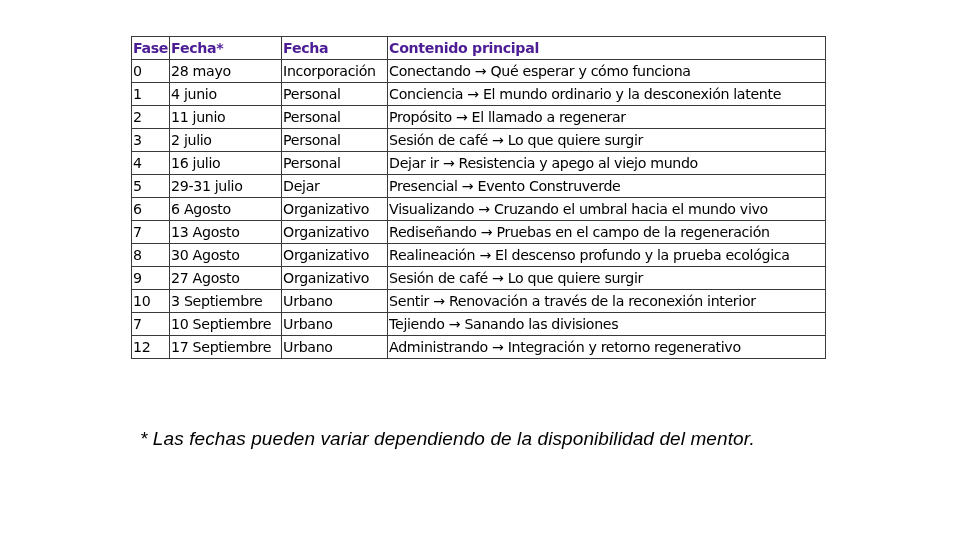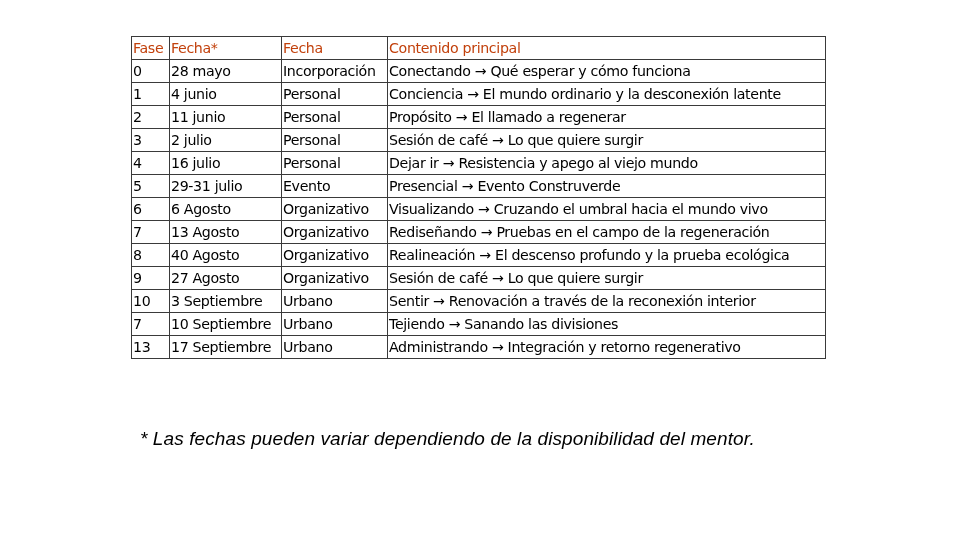--- a/index.html
+++ b/index.html
@@ -3,21 +3,21 @@
 <meta charset="utf-8">
 <style>
   html, body { margin:0; padding:0; background:#ffffff; }
   body { width:960px; height:540px; position:relative; overflow:hidden;
          font-family:"Liberation Sans", "DejaVu Sans", sans-serif; color:#000; }
   table.sched { position:absolute; left:131px; top:36px; border-collapse:collapse;
                 font-family:"DejaVu Sans", "Liberation Sans", sans-serif; font-size:14.2px;
                 letter-spacing:-0.35px; }
   table.sched td, table.sched th { border:1px solid #3a3a3a; padding:0 1px 0 1px; height:22px;
                 white-space:nowrap; text-align:left; vertical-align:middle; line-height:21px; }
-  table.sched th { color:#c2410c; font-weight:normal; }
+  table.sched th { color:#4c1d95; font-weight:bold; }
   col.c1 { width:38px; } col.c2 { width:112px; } col.c3 { width:106px; } col.c4 { width:438px; }
   .note { position:absolute; left:140px; top:428px; font-style:italic; font-size:19px;
           font-family:"Liberation Sans", sans-serif; letter-spacing:0.1px; }
 </style>
 </head>
 <body>
 
 <table class="sched">
   <colgroup>
       <col class="c1">
@@ -60,38 +60,38 @@
       </tr>
       <tr>
         <td>4</td>
         <td>16 julio</td>
         <td>Personal</td>
         <td>Dejar ir → Resistencia y apego al viejo mundo</td>
       </tr>
       <tr>
         <td>5</td>
         <td>29-31 julio</td>
-        <td>Evento</td>
+        <td>Dejar</td>
         <td>Presencial → Evento Construverde</td>
       </tr>
       <tr>
         <td>6</td>
         <td>6 Agosto</td>
         <td>Organizativo</td>
         <td>Visualizando → Cruzando el umbral hacia el mundo vivo</td>
       </tr>
       <tr>
         <td>7</td>
         <td>13 Agosto</td>
         <td>Organizativo</td>
         <td>Rediseñando → Pruebas en el campo de la regeneración</td>
       </tr>
       <tr>
         <td>8</td>
-        <td>40 Agosto</td>
+        <td>30 Agosto</td>
         <td>Organizativo</td>
         <td>Realineación → El descenso profundo y la prueba ecológica</td>
       </tr>
       <tr>
         <td>9</td>
         <td>27 Agosto</td>
         <td>Organizativo</td>
         <td>Sesión de café → Lo que quiere surgir</td>
       </tr>
       <tr>
@@ -100,21 +100,21 @@
         <td>Urbano</td>
         <td>Sentir → Renovación a través de la reconexión interior</td>
       </tr>
       <tr>
         <td>7</td>
         <td>10 Septiembre</td>
         <td>Urbano</td>
         <td>Tejiendo → Sanando las divisiones</td>
       </tr>
       <tr>
-        <td>13</td>
+        <td>12</td>
         <td>17 Septiembre</td>
         <td>Urbano</td>
         <td>Administrando → Integración y retorno regenerativo</td>
       </tr>
     </tbody>
 </table>
 
 <div class="note">* Las fechas pueden variar dependiendo de la disponibilidad del mentor.</div>
 
 </body></html>

